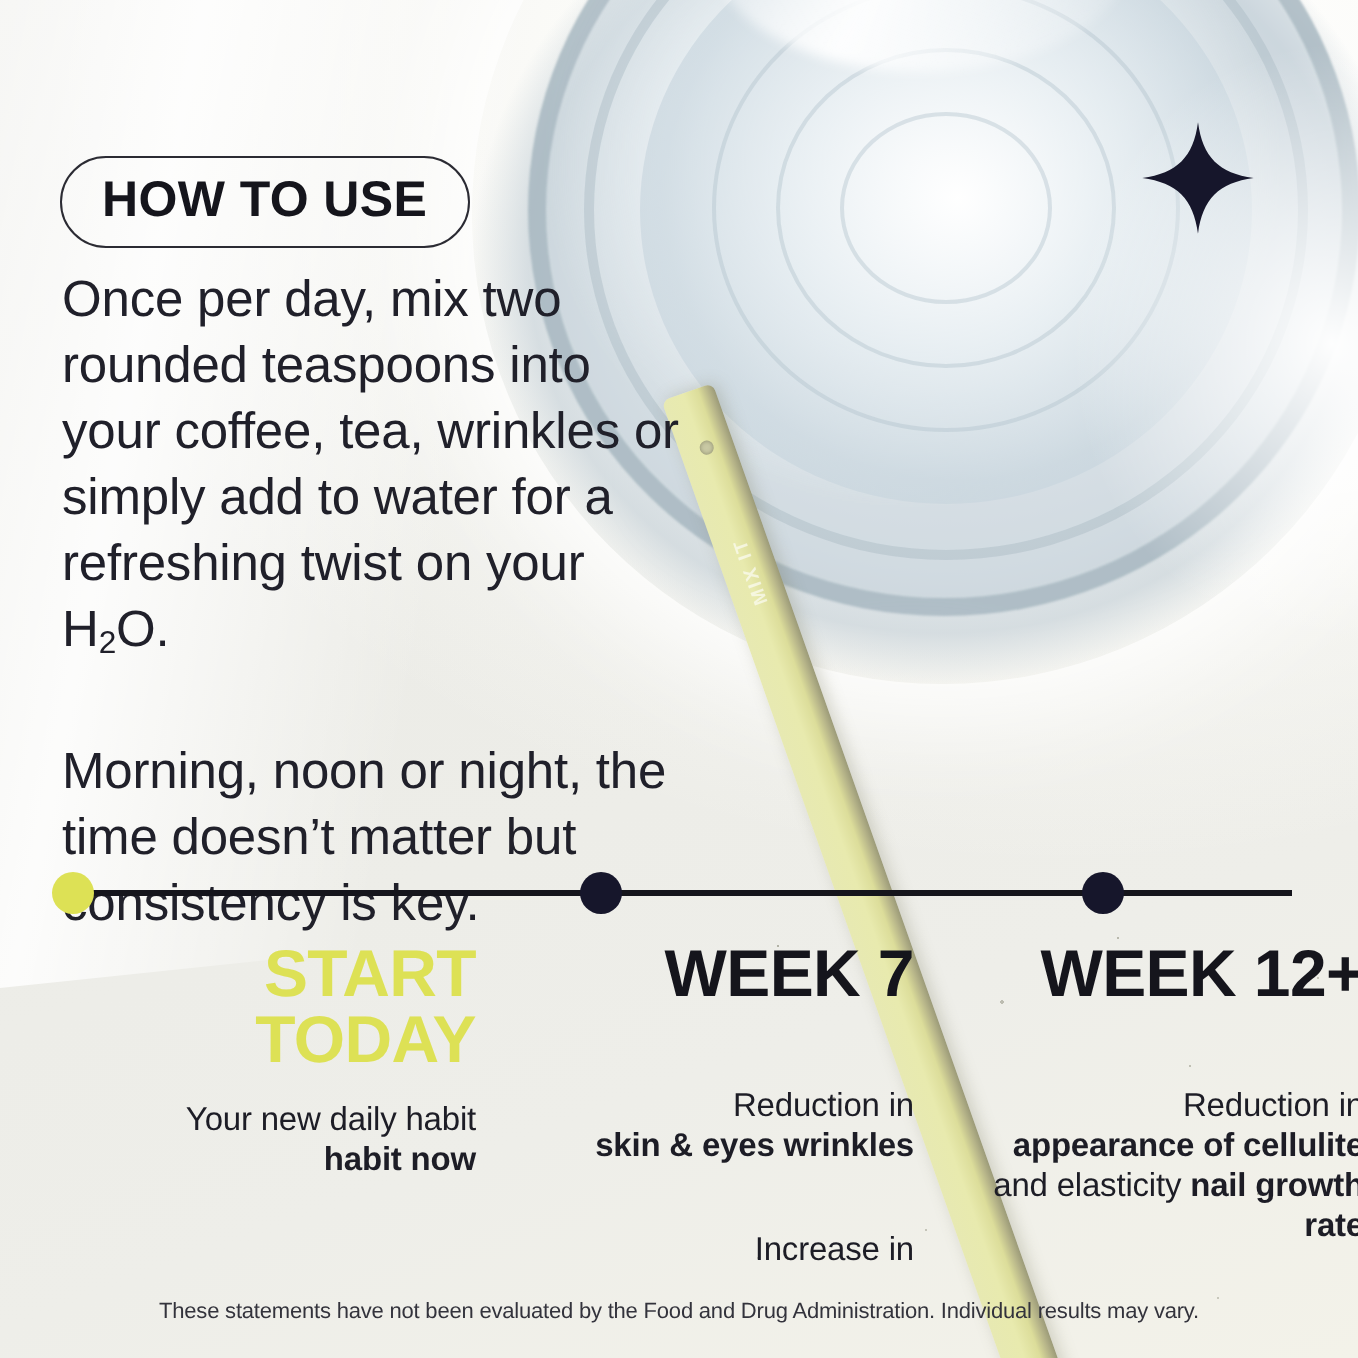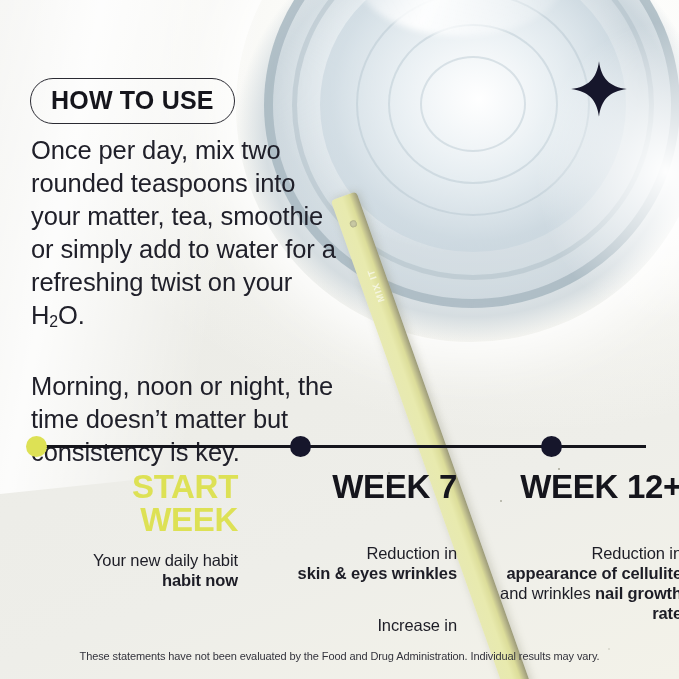--- a/index.html
+++ b/index.html
@@ -229,33 +229,33 @@
       <path d="M50 2 C54 32 68 46 98 50 C68 54 54 68 50 98 C46 68 32 54 2 50 C32 46 46 32 50 2 Z" fill="#16162b"></path>
     </svg>
   </div>
 </div>
 
 <div class="content">
 
   <div class="badge">HOW TO USE</div>
 
   <div class="body-copy">
-    <p><span>Once per day, mix two rounded teaspoons into your matter, tea, smoothie or simply add to water for a refreshing twist on your H</span><sub>2</sub><span>O.</span></p>
+    <p><span>Once per day, mix two rounded teaspoons into your coffee, tea, wrinkles or simply add to water for a refreshing twist on your H</span><sub>2</sub><span>O.</span></p>
     <p>Morning, noon or night, the time doesn’t matter but consistency is key.</p>
   </div>
 
   <div class="timeline-line"></div>
   <div class="dot dot-start"></div>
   <div class="dot dot-w4"></div>
   <div class="dot dot-w12"></div>
 
   <div class="col col-start">
     <div class="milestone accent">
       <span>START</span>
-      <span class="l2">WEEK</span>
+      <span class="l2">TODAY</span>
     </div>
     <div class="detail gap-start">
       <span>Your new daily habit</span><br>
       <b>habit now</b>
     </div>
   </div>
 
   <div class="col col-w4">
     <div class="milestone">WEEK 7</div>
     <div class="detail gap-w4">
@@ -265,18 +265,18 @@
     <div class="detail">
       <span>Increase in</span><br>
     </div>
   </div>
 
   <div class="col col-w12">
     <div class="milestone">WEEK 12+</div>
     <div class="detail gap-w12">
       <span>Reduction in</span><br>
       <b>appearance of cellulite</b><br>
-      <span>and wrinkles </span><b>nail growth rate</b>
+      <span>and elasticity </span><b>nail growth rate</b>
     </div>
   </div>
 
   <div class="disclaimer">These statements have not been evaluated by the Food and Drug Administration. Individual results may vary.</div>
 </div>
 
 </body></html>

